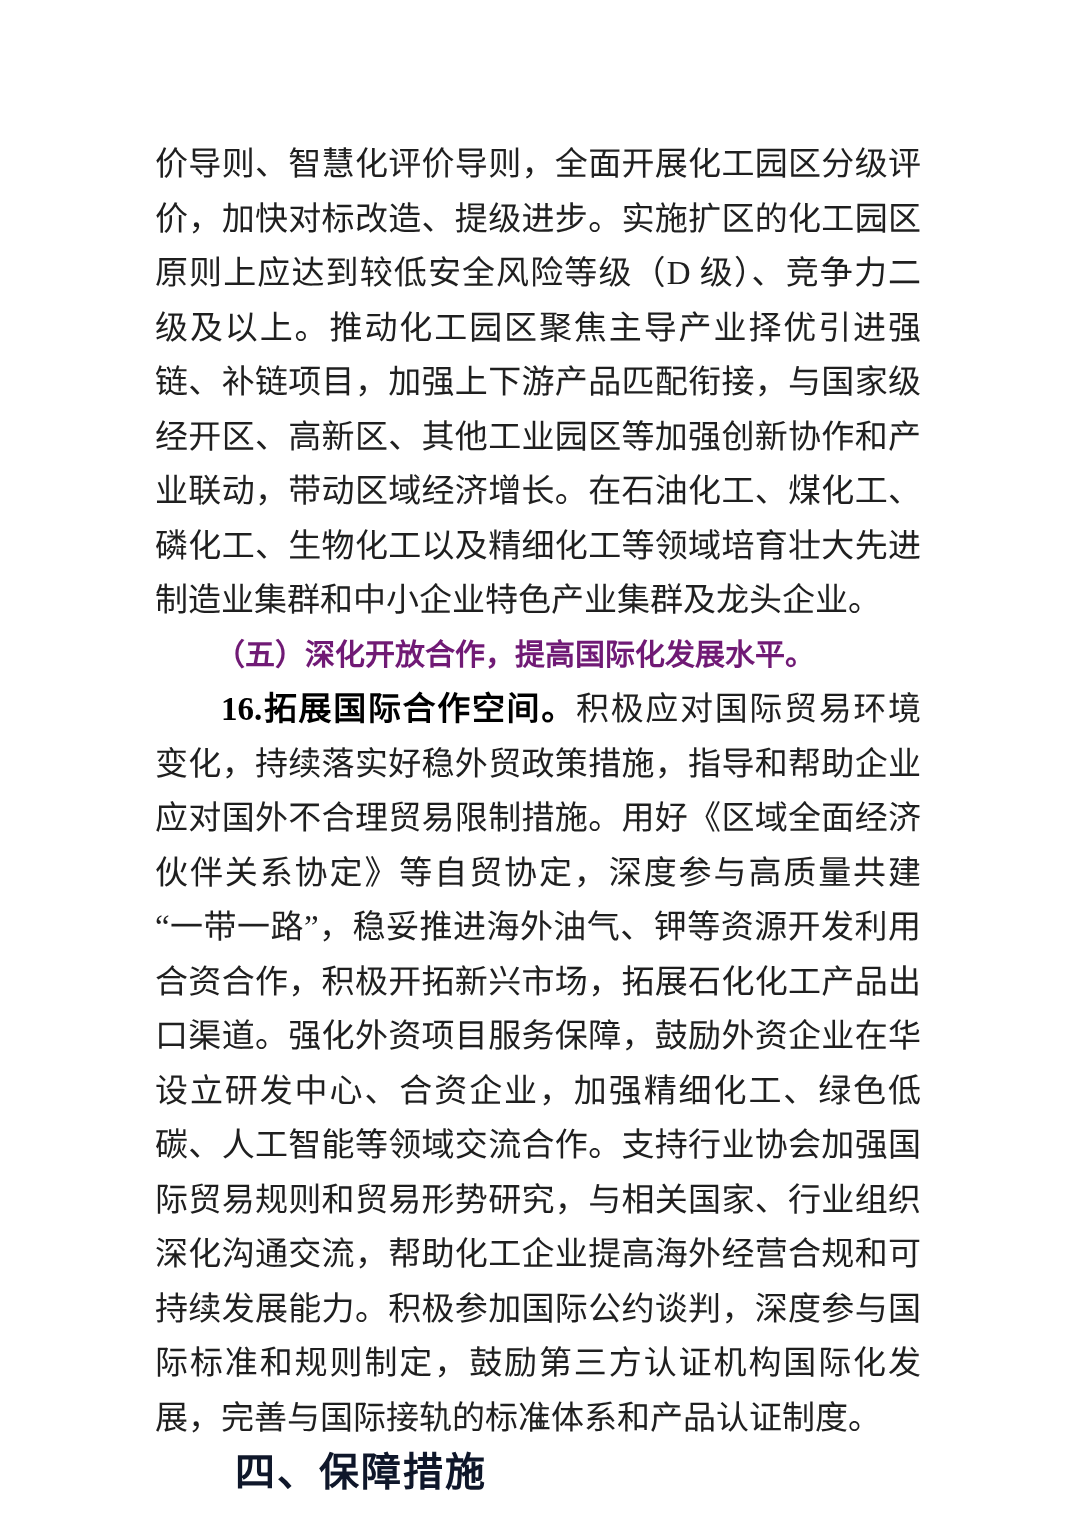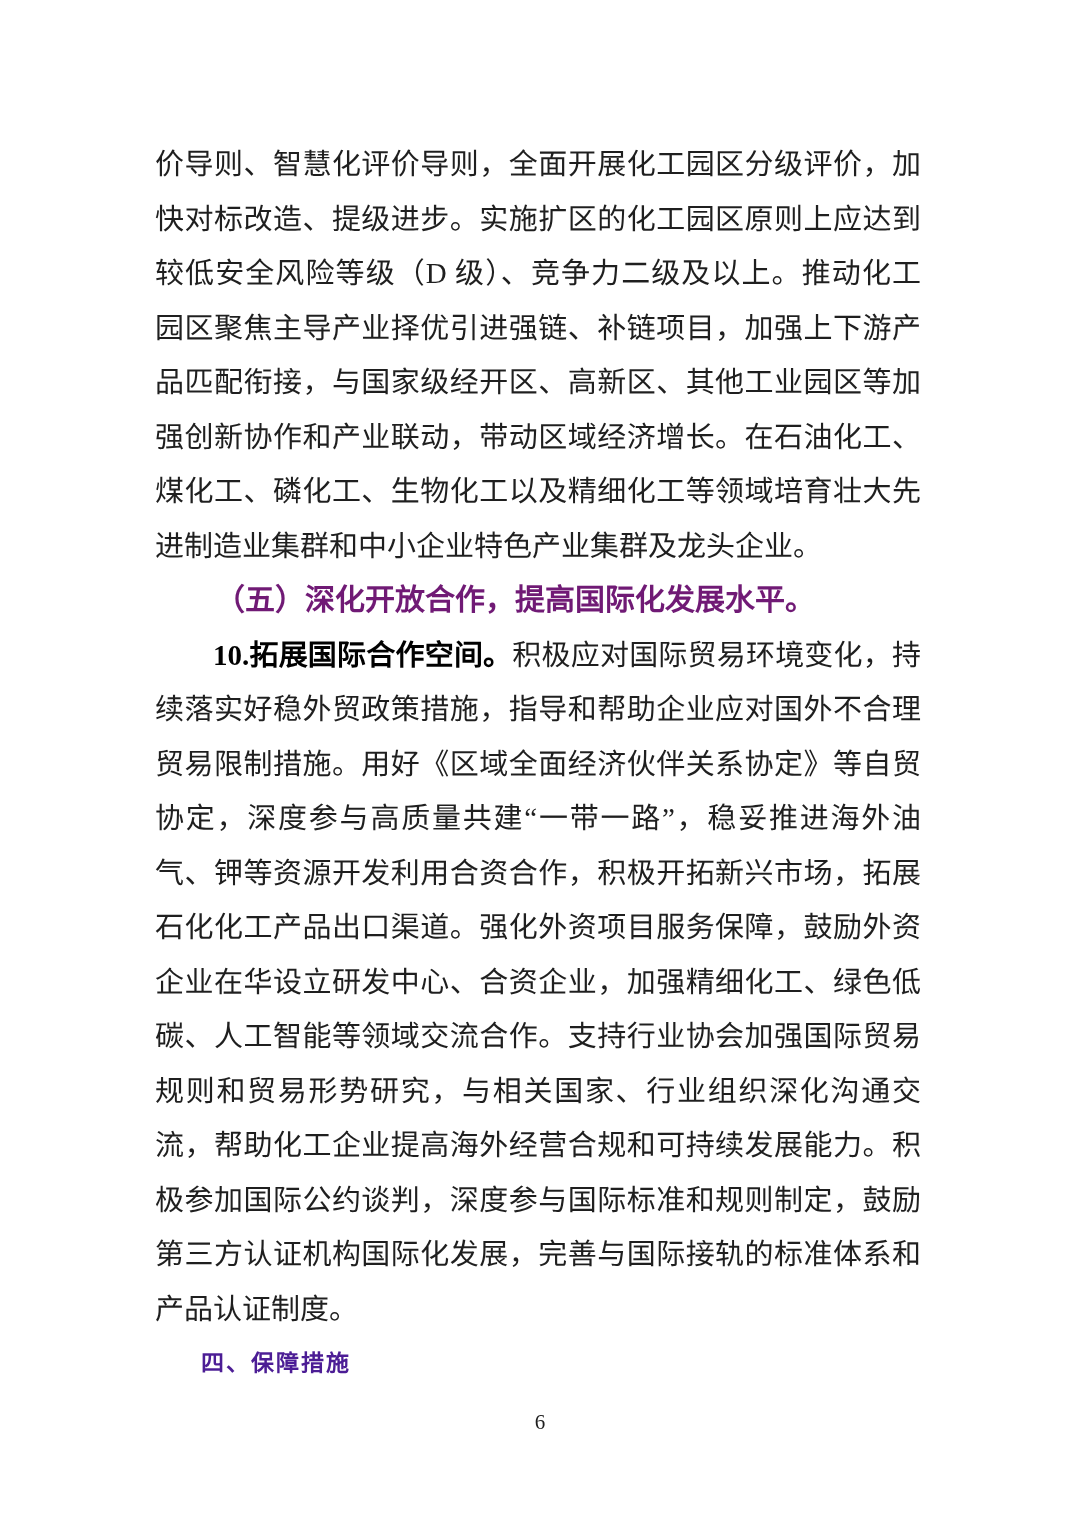--- a/index.html
+++ b/index.html
@@ -16,21 +16,21 @@
     font-family: "Liberation Serif", "DejaVu Serif", serif;
   }
   .text-block {
     position: absolute;
     left: 155px;
     top: 137px;
     width: 766px;
   }
   .body-para {
     margin: 0;
-    font-size: 29px;
+    font-size: 33px;
     line-height: 54.5px;
     color: #1f1f1f;
     text-align: justify;
     text-justify: inter-ideograph;
     font-family: "Liberation Serif", "DejaVu Serif", serif;
   }
   .indent { text-indent: 2em; }
   .section-bold {
     font-weight: bold;
     font-size: 30px;
@@ -39,23 +39,23 @@
   }
   .lead-bold {
     font-weight: bold;
     color: #000000;
   }
   .chapter-heading {
     margin: 0;
     text-indent: 2em;
     font-family: "Liberation Sans", "DejaVu Sans", sans-serif;
     font-weight: bold;
-    font-size: 23px;
+    font-size: 40px;
     line-height: 54px;
-    color: #4c1d95;
+    color: #0f172a;
     letter-spacing: 2px;
   }
   .page-number {
     position: absolute;
     left: 0;
     right: 0;
     top: 1410px;
     text-align: center;
     font-size: 21px;
     color: #1f1f1f;
@@ -65,19 +65,19 @@
 </head>
 <body>
 
 <div class="page">
   <div class="text-block">
 
     <p class="body-para">价导则、智慧化评价导则，全面开展化工园区分级评价，加快对标改造、提级进步。实施扩区的化工园区原则上应达到较低安全风险等级（D 级）、竞争力二级及以上。推动化工园区聚焦主导产业择优引进强链、补链项目，加强上下游产品匹配衔接，与国家级经开区、高新区、其他工业园区等加强创新协作和产业联动，带动区域经济增长。在石油化工、煤化工、磷化工、生物化工以及精细化工等领域培育壮大先进制造业集群和中小企业特色产业集群及龙头企业。</p>
 
     <p class="body-para indent section-bold">（五）深化开放合作，提高国际化发展水平。</p>
 
-    <p class="body-para indent"><span class="lead-bold">10.拓展国际合作空间。</span><span>积极应对国际贸易环境变化，持续落实好稳外贸政策措施，指导和帮助企业应对国外不合理贸易限制措施。用好《区域全面经济伙伴关系协定》等自贸协定，深度参与高质量共建“一带一路”，稳妥推进海外油气、钾等资源开发利用合资合作，积极开拓新兴市场，拓展石化化工产品出口渠道。强化外资项目服务保障，鼓励外资企业在华设立研发中心、合资企业，加强精细化工、绿色低碳、人工智能等领域交流合作。支持行业协会加强国际贸易规则和贸易形势研究，与相关国家、行业组织深化沟通交流，帮助化工企业提高海外经营合规和可持续发展能力。积极参加国际公约谈判，深度参与国际标准和规则制定，鼓励第三方认证机构国际化发展，完善与国际接轨的标准体系和产品认证制度。</span></p>
+    <p class="body-para indent"><span class="lead-bold">16.拓展国际合作空间。</span><span>积极应对国际贸易环境变化，持续落实好稳外贸政策措施，指导和帮助企业应对国外不合理贸易限制措施。用好《区域全面经济伙伴关系协定》等自贸协定，深度参与高质量共建“一带一路”，稳妥推进海外油气、钾等资源开发利用合资合作，积极开拓新兴市场，拓展石化化工产品出口渠道。强化外资项目服务保障，鼓励外资企业在华设立研发中心、合资企业，加强精细化工、绿色低碳、人工智能等领域交流合作。支持行业协会加强国际贸易规则和贸易形势研究，与相关国家、行业组织深化沟通交流，帮助化工企业提高海外经营合规和可持续发展能力。积极参加国际公约谈判，深度参与国际标准和规则制定，鼓励第三方认证机构国际化发展，完善与国际接轨的标准体系和产品认证制度。</span></p>
 
     <h2 class="chapter-heading">四、保障措施</h2>
   </div>
 
   <div class="page-number">6</div>
 </div>
 
 </body></html>

